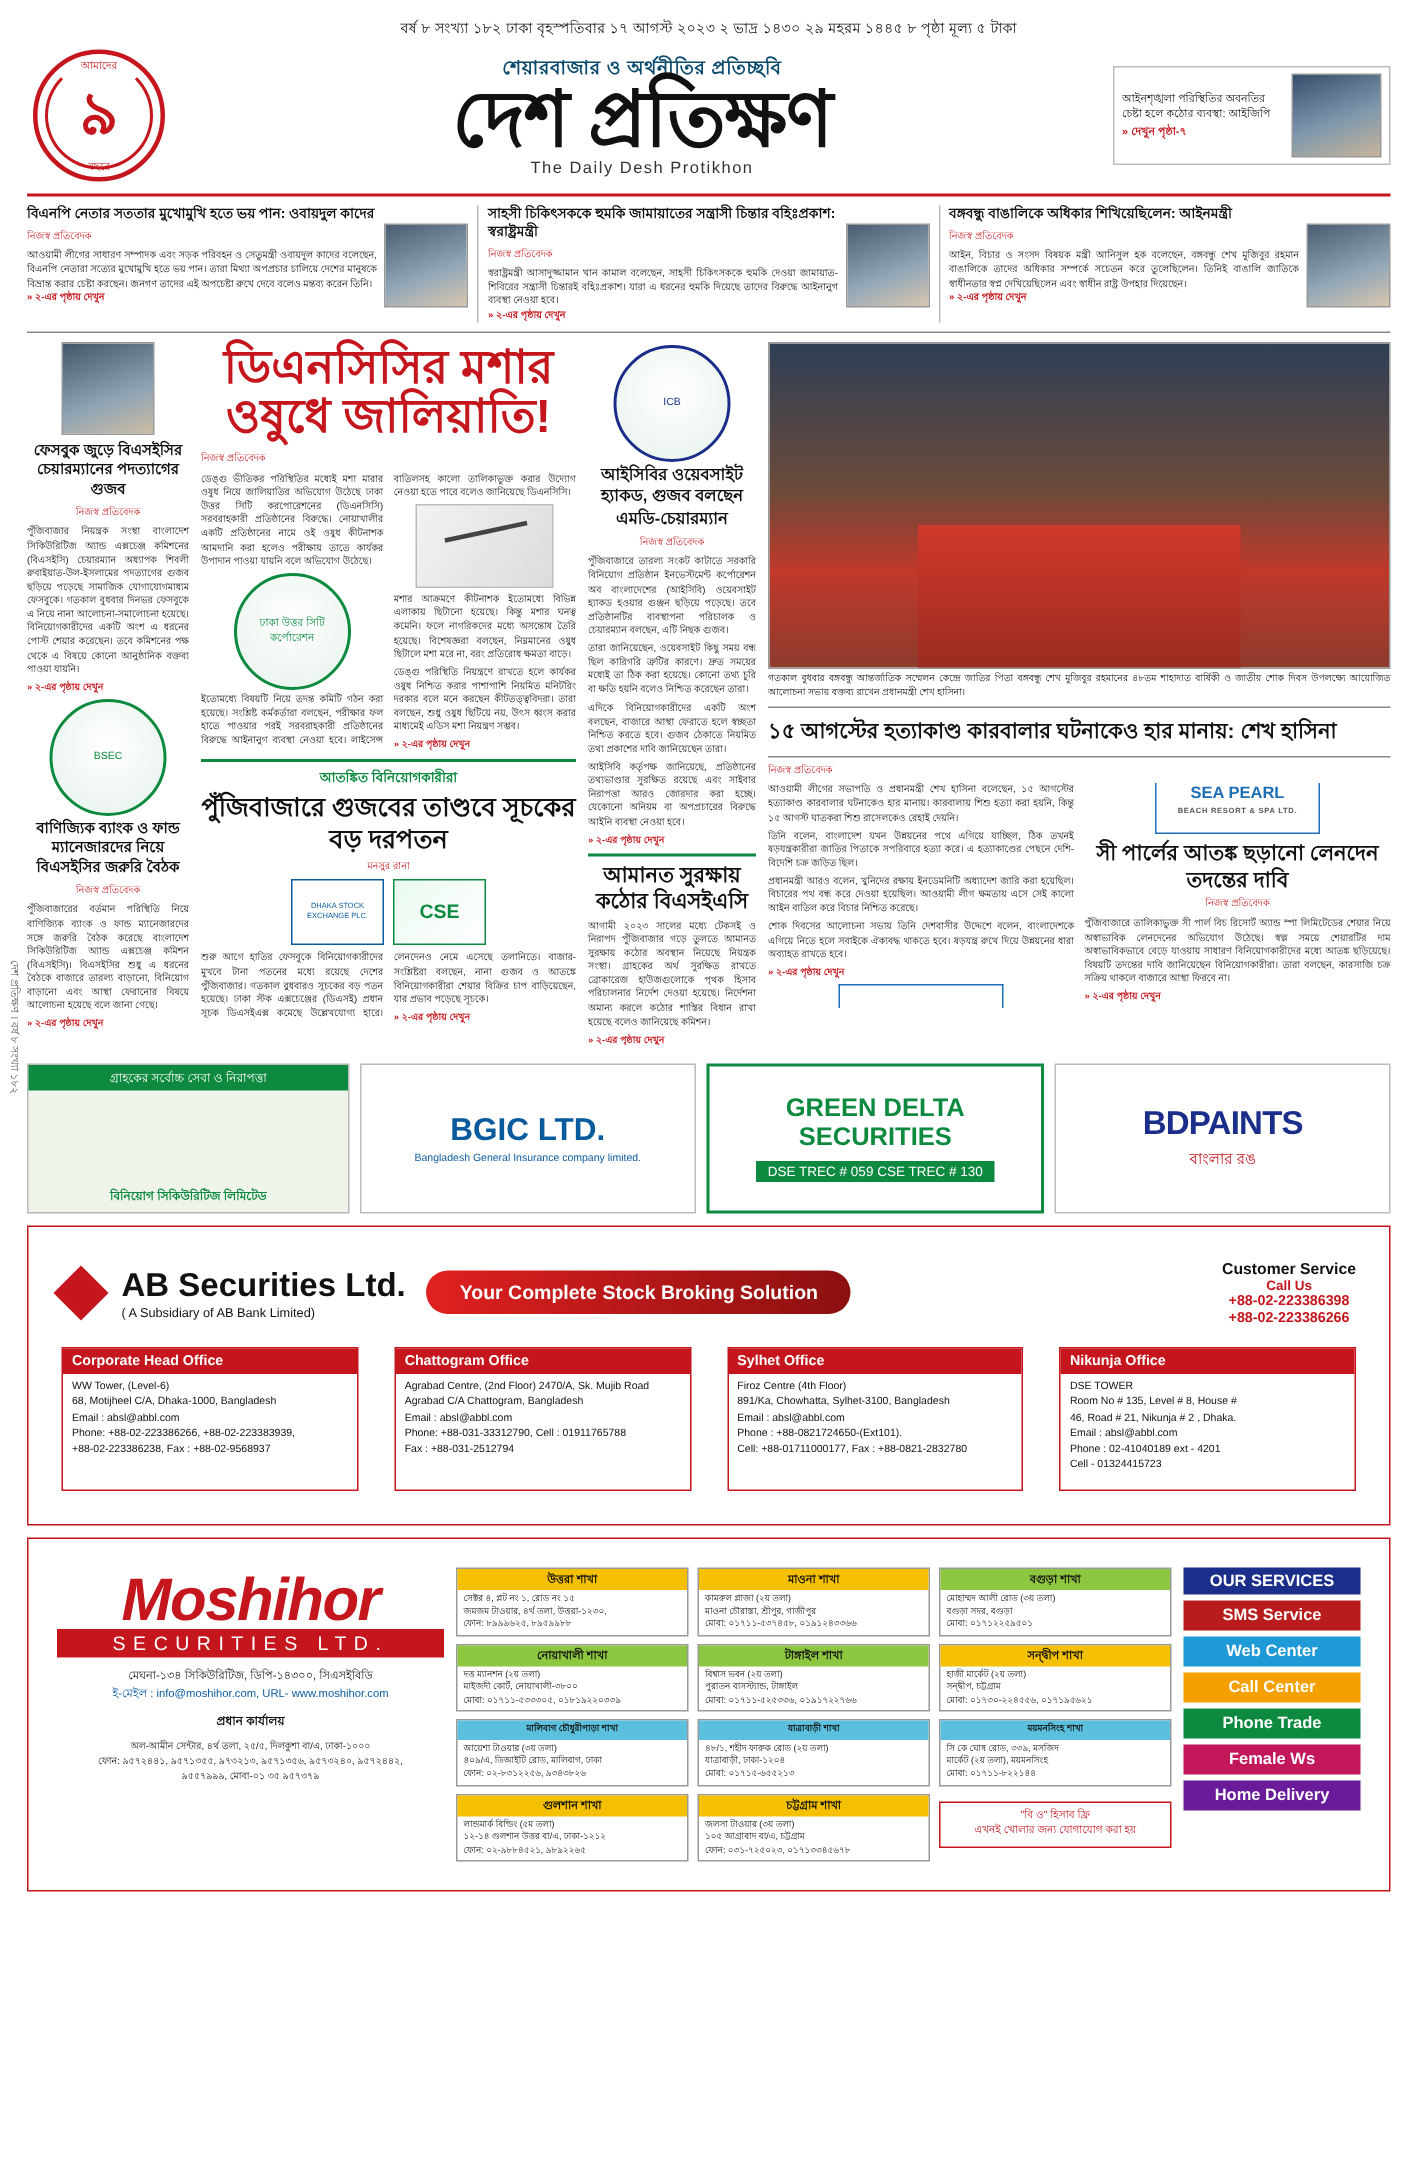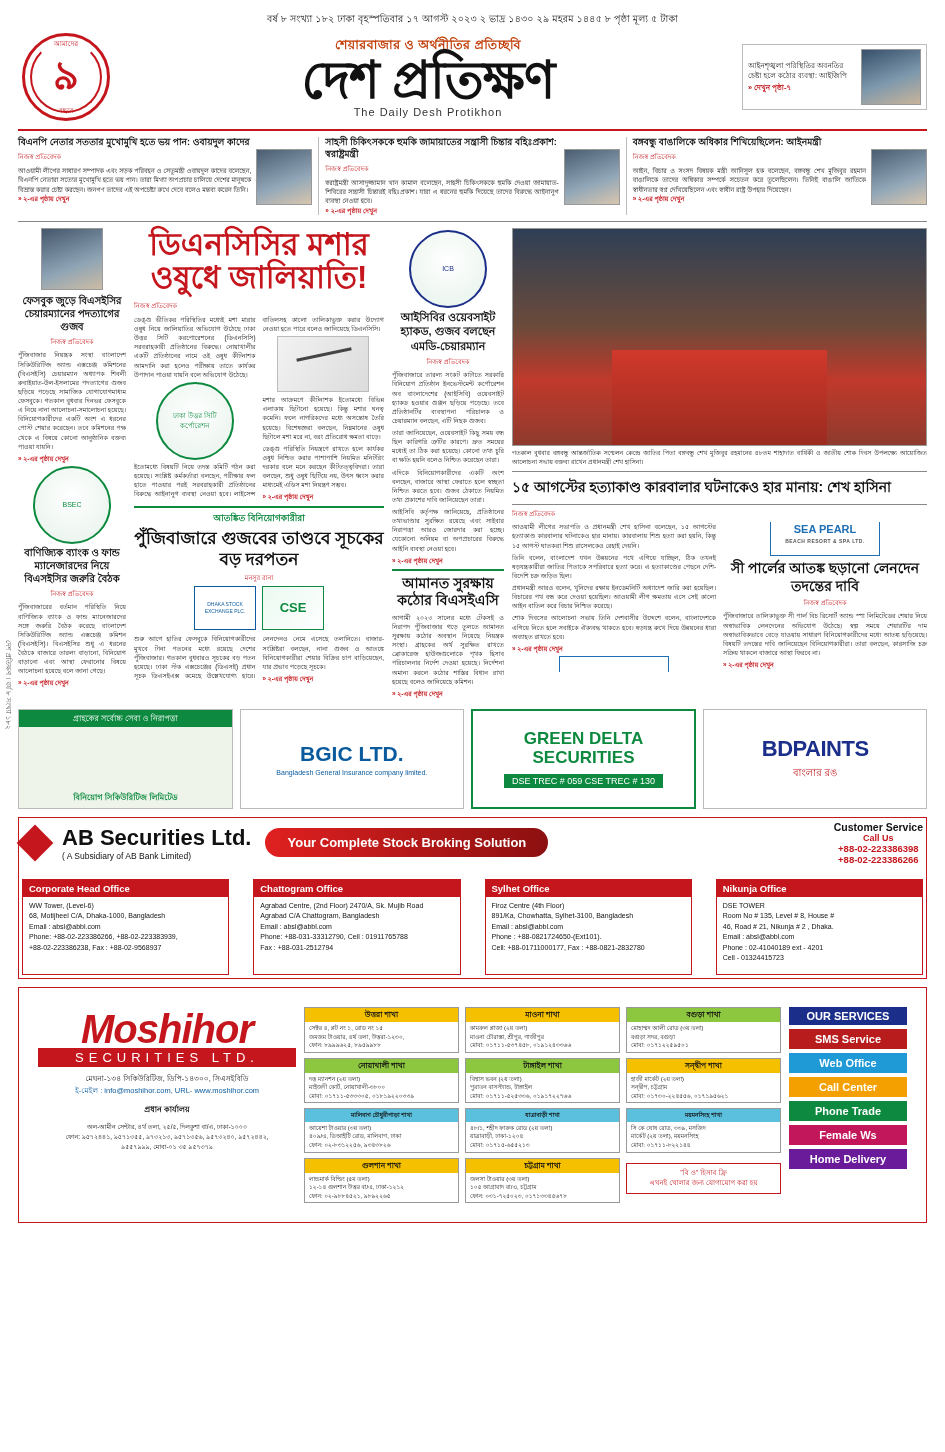--- a/index.html
+++ b/index.html
@@ -49,21 +49,21 @@
   }
   .anniv .top-txt, .anniv .bot-txt {
     position: absolute; left: 0; right: 0; text-align: center;
     font-size: 7px; color: #c4161c;
   }
   .anniv .top-txt { top: 9px; }
   .anniv .bot-txt { bottom: 8px; }
 
   .title-wrap { flex: 1; text-align: center; }
   .tagline {
-    font-size: 12.5px; color: #c2410c; font-weight: bold; letter-spacing: .5px;
+    font-size: 12.5px; color: #0c4a6e; font-weight: bold; letter-spacing: .5px;
     margin-bottom: -2px;
   }
   .paper-name {
     font-size: 52px; font-weight: bold; line-height: 1.02; letter-spacing: -1px;
     color: #111;
   }
   .paper-en { font-size: 11px; letter-spacing: 1px; color: #333; margin-top: -2px; }
 
   .head-promo {
     width: 185px; flex: 0 0 185px;
@@ -205,21 +205,21 @@
   .ad2 .big { font-size: 21px; font-weight: bold; color:#0a5b9e; }
   .ad2 .small { font-size: 7px; color:#0a5b9e;}
   .ad3 { flex: 1; border:2px solid #0d8a3f;}
   .ad3 .big { font-size: 17px; font-weight: bold; color:#0d8a3f; line-height:1.1; text-align:center;}
   .ad3 .bar { background:#0d8a3f; color:#fff; font-size:9px; padding: 2px 8px; margin-top:3px;}
   .ad4 { flex: 1; }
   .ad4 .big { font-size: 22px; font-weight: bold; color:#1b2f8a; letter-spacing:-.5px;}
   .ad4 .sub { font-size: 10px; color:#c4161c;}
 
   
-  .abbox { border: 1px solid #c4161c; margin-top: 8px; padding: 3px; }
+  .abbox { border: 1px solid #c4161c; margin-top: 8px; padding: 22px; }
   .ab-top { display:flex; align-items:center; gap: 14px; }
   .ab-logo { width: 26px; height: 26px; background:#c4161c; transform: rotate(45deg); }
   .ab-name { font-size: 22px; font-weight: bold; }
   .ab-sub { font-size: 8.5px; }
   .ab-pill {
     background: linear-gradient(90deg,#e02020,#8c1010); color:#fff; font-size: 13px;
     font-weight: bold; padding: 7px 22px; border-radius: 16px;
   }
   .ab-cs { margin-left:auto; text-align:center; font-size: 9px; }
   .ab-cs .hd { font-weight: bold; font-size: 10.5px; }
@@ -577,21 +577,21 @@
 মোবা: ০১৭১১-৮২২১৪৪</div>
         </div>
         <div class="promo-circ" style="white-space:pre-line">"বি ও" হিসাব ফ্রি
 এখনই খোলার জন্য যোগাযোগ করা হয়</div>
       </div>
     </div>
 
     <div class="services">
       <div class="hd">OUR SERVICES</div>
       <div class="it s1">SMS Service</div>
-      <div class="it s2">Web Office</div>
+      <div class="it s2">Web Center</div>
       <div class="it s3">Call Center</div>
       <div class="it s4">Phone Trade</div>
       <div class="it s5">Female Ws</div>
       <div class="it s6">Home Delivery</div>
     </div>
   </div>
 
 </div>
 
 </body></html>

